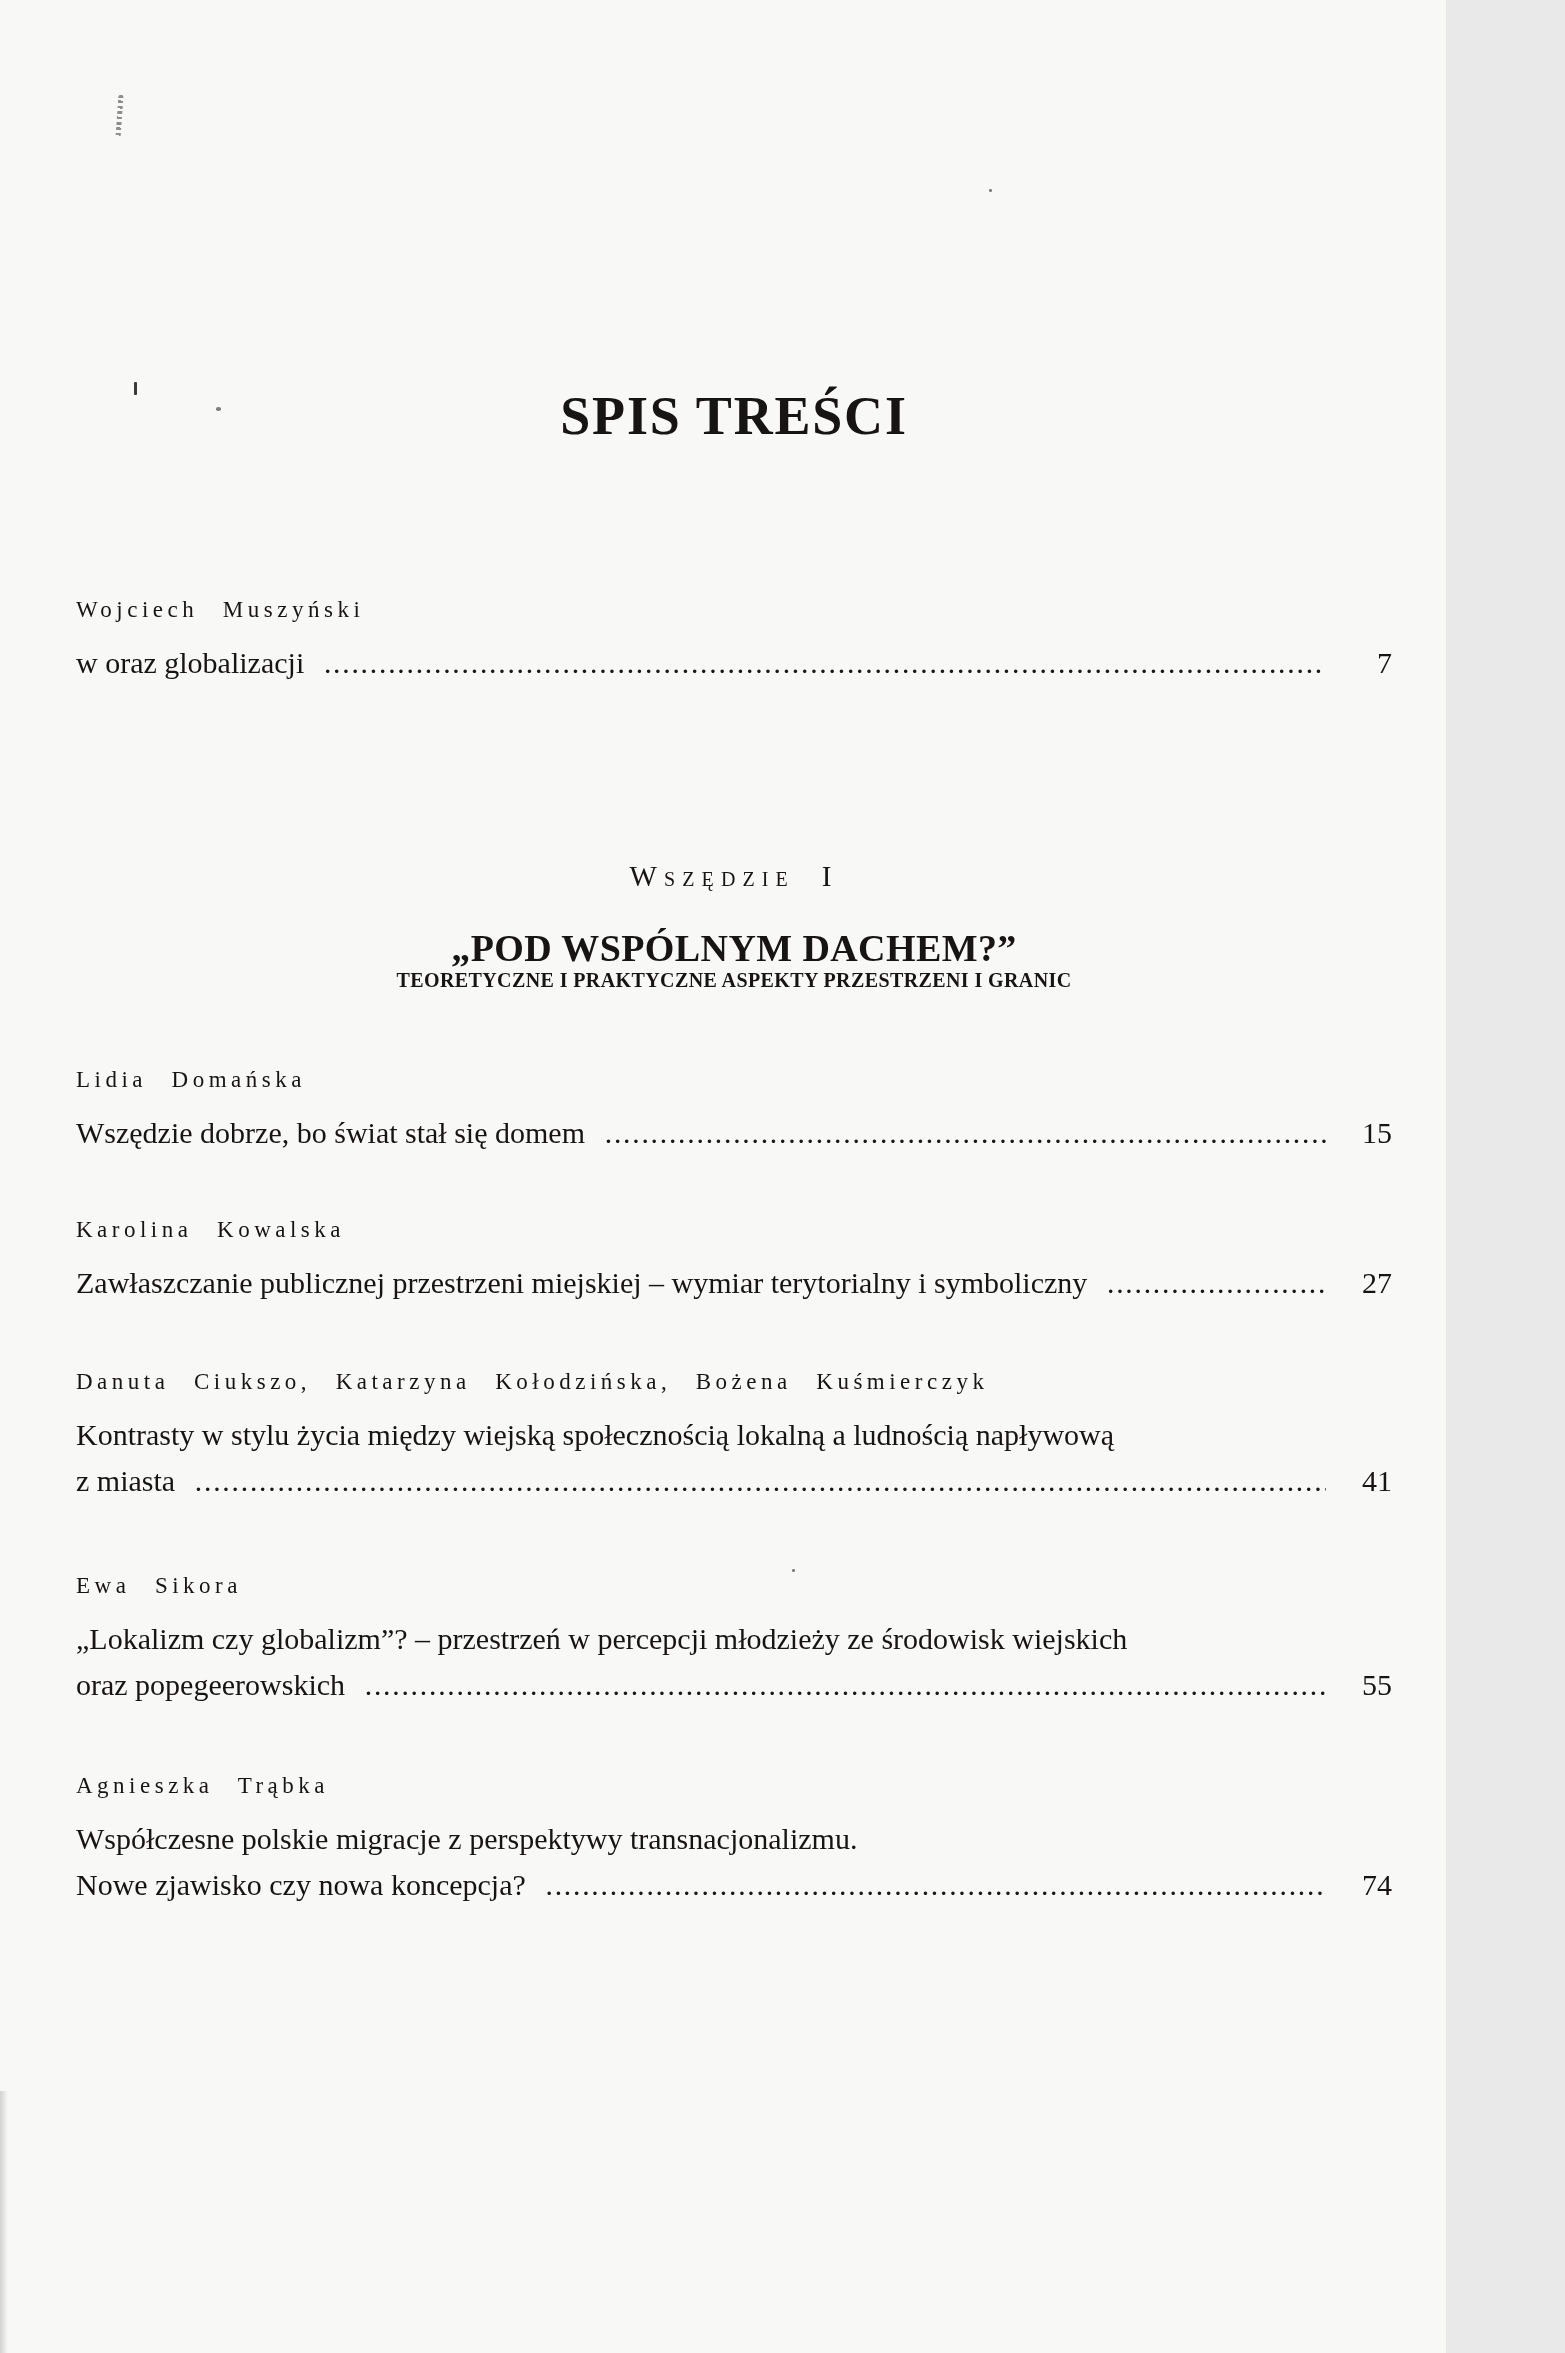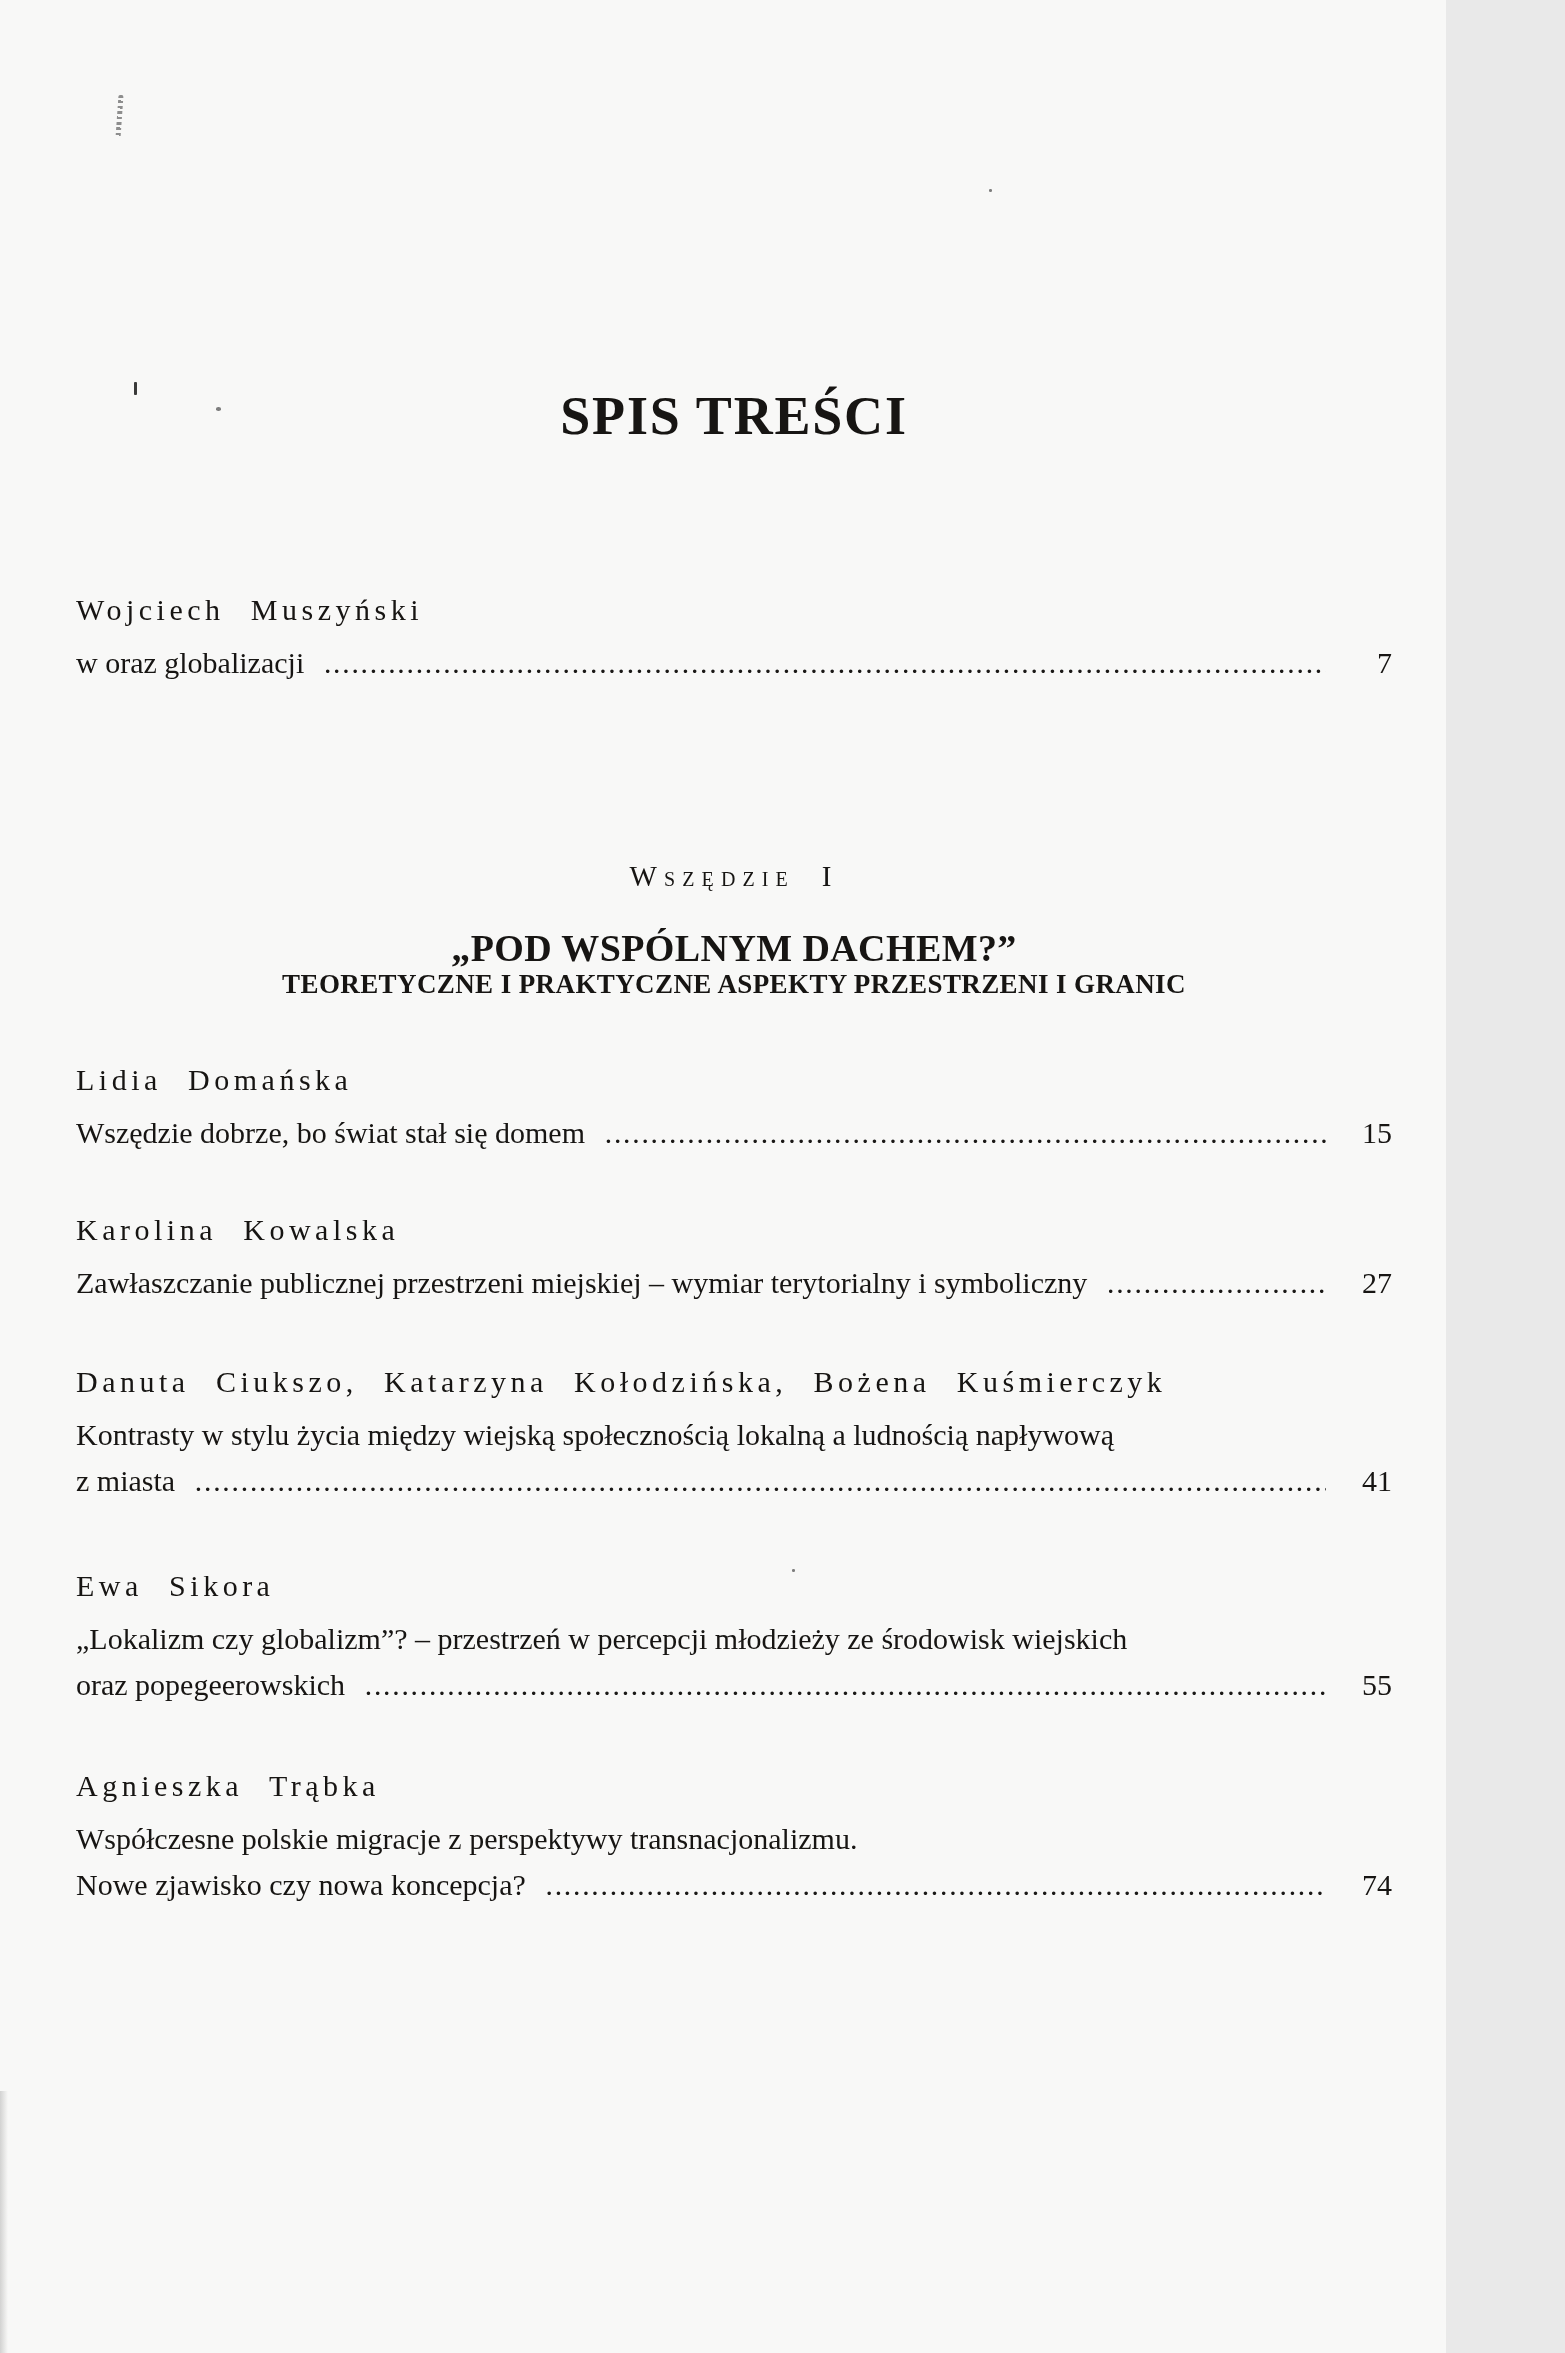--- a/index.html
+++ b/index.html
@@ -23,27 +23,27 @@
     font-size:29px;letter-spacing:7.1px;word-spacing:12.5px;
   }
   .chapter-heading-1{
     position:absolute;top:926px;left:76px;width:1316px;
     text-align:center;
     font-size:38px;font-weight:bold;letter-spacing:0.4px;
   }
   .chapter-heading-2{
     position:absolute;top:969px;left:76px;width:1316px;
     text-align:center;
-    font-size:27px;font-weight:bold;letter-spacing:0.4px;
+    font-size:20px;font-weight:bold;letter-spacing:0.4px;
   }
   .entry{
     position:absolute;left:76px;width:1316px;
   }
   .author{
-    font-size:30px;line-height:39px;
+    font-size:23px;line-height:39px;
     letter-spacing:4.5px;word-spacing:14.3px;
     margin-bottom:10.7px;
     white-space:nowrap;
   }
   .line{
     font-size:30px;line-height:46px;white-space:nowrap;
   }
   .row{
     display:flex;align-items:baseline;
     font-size:30px;line-height:46px;

